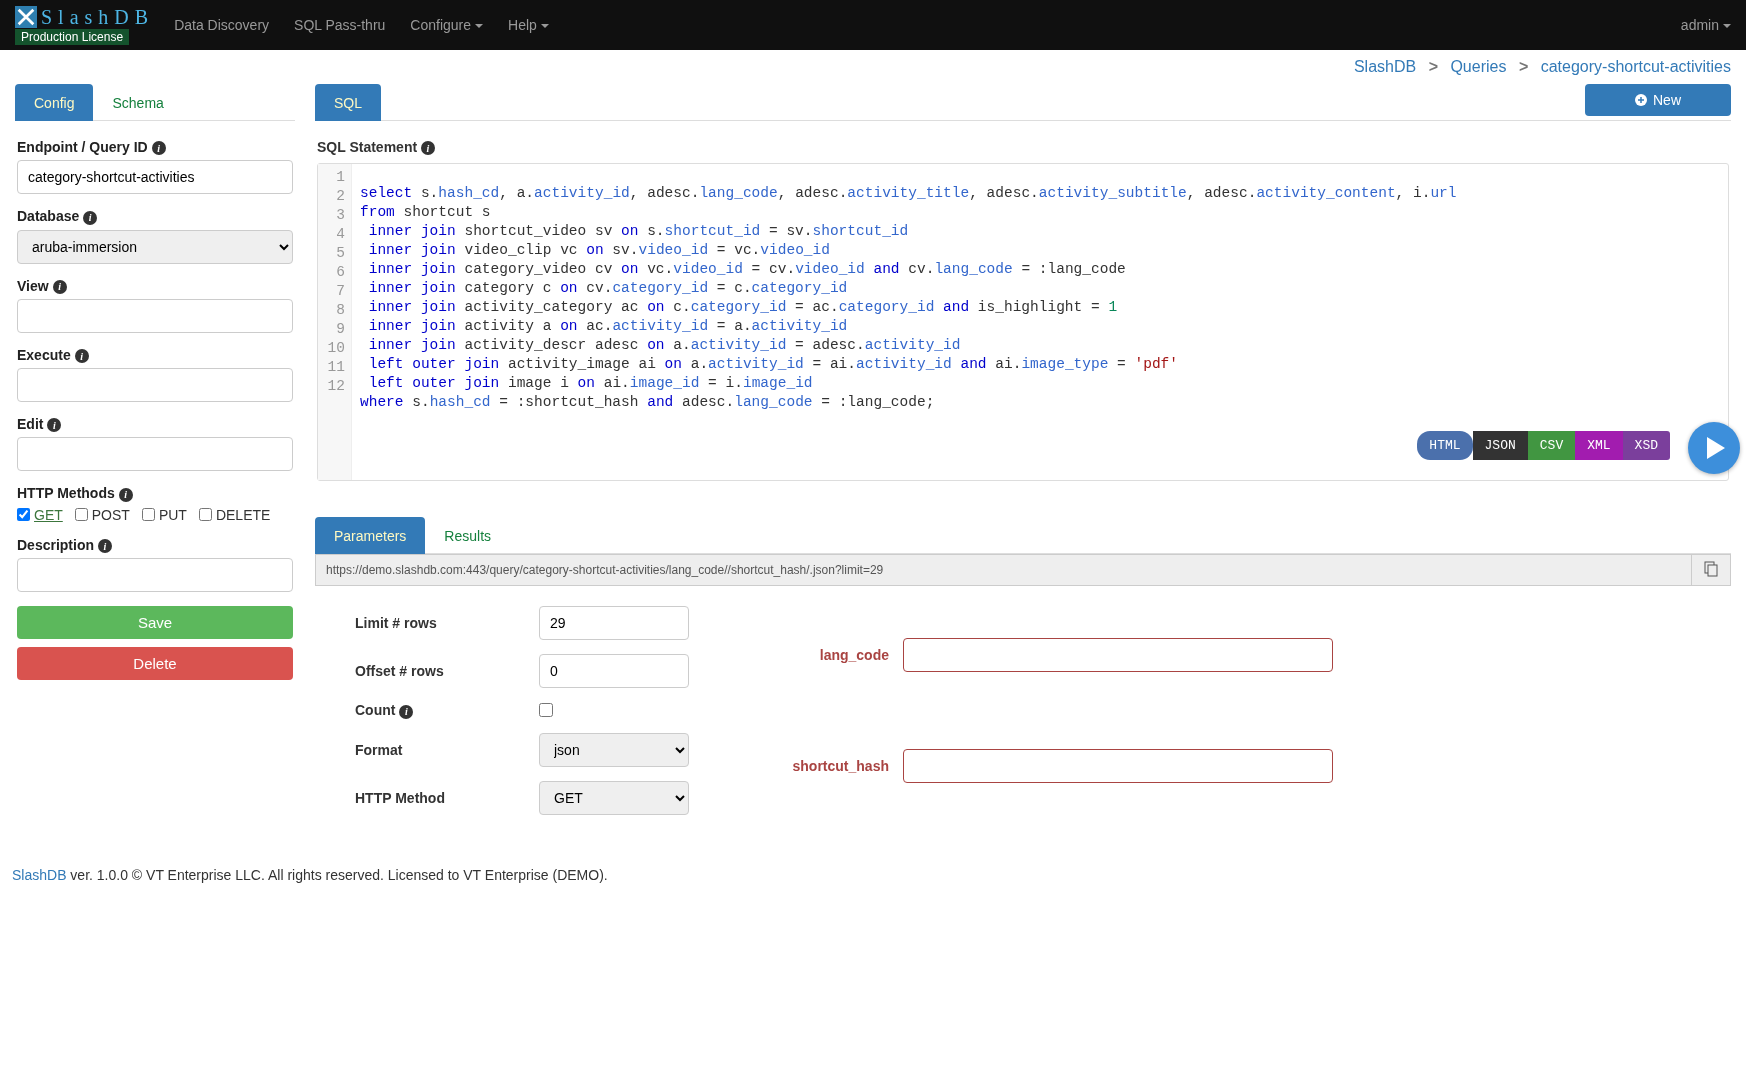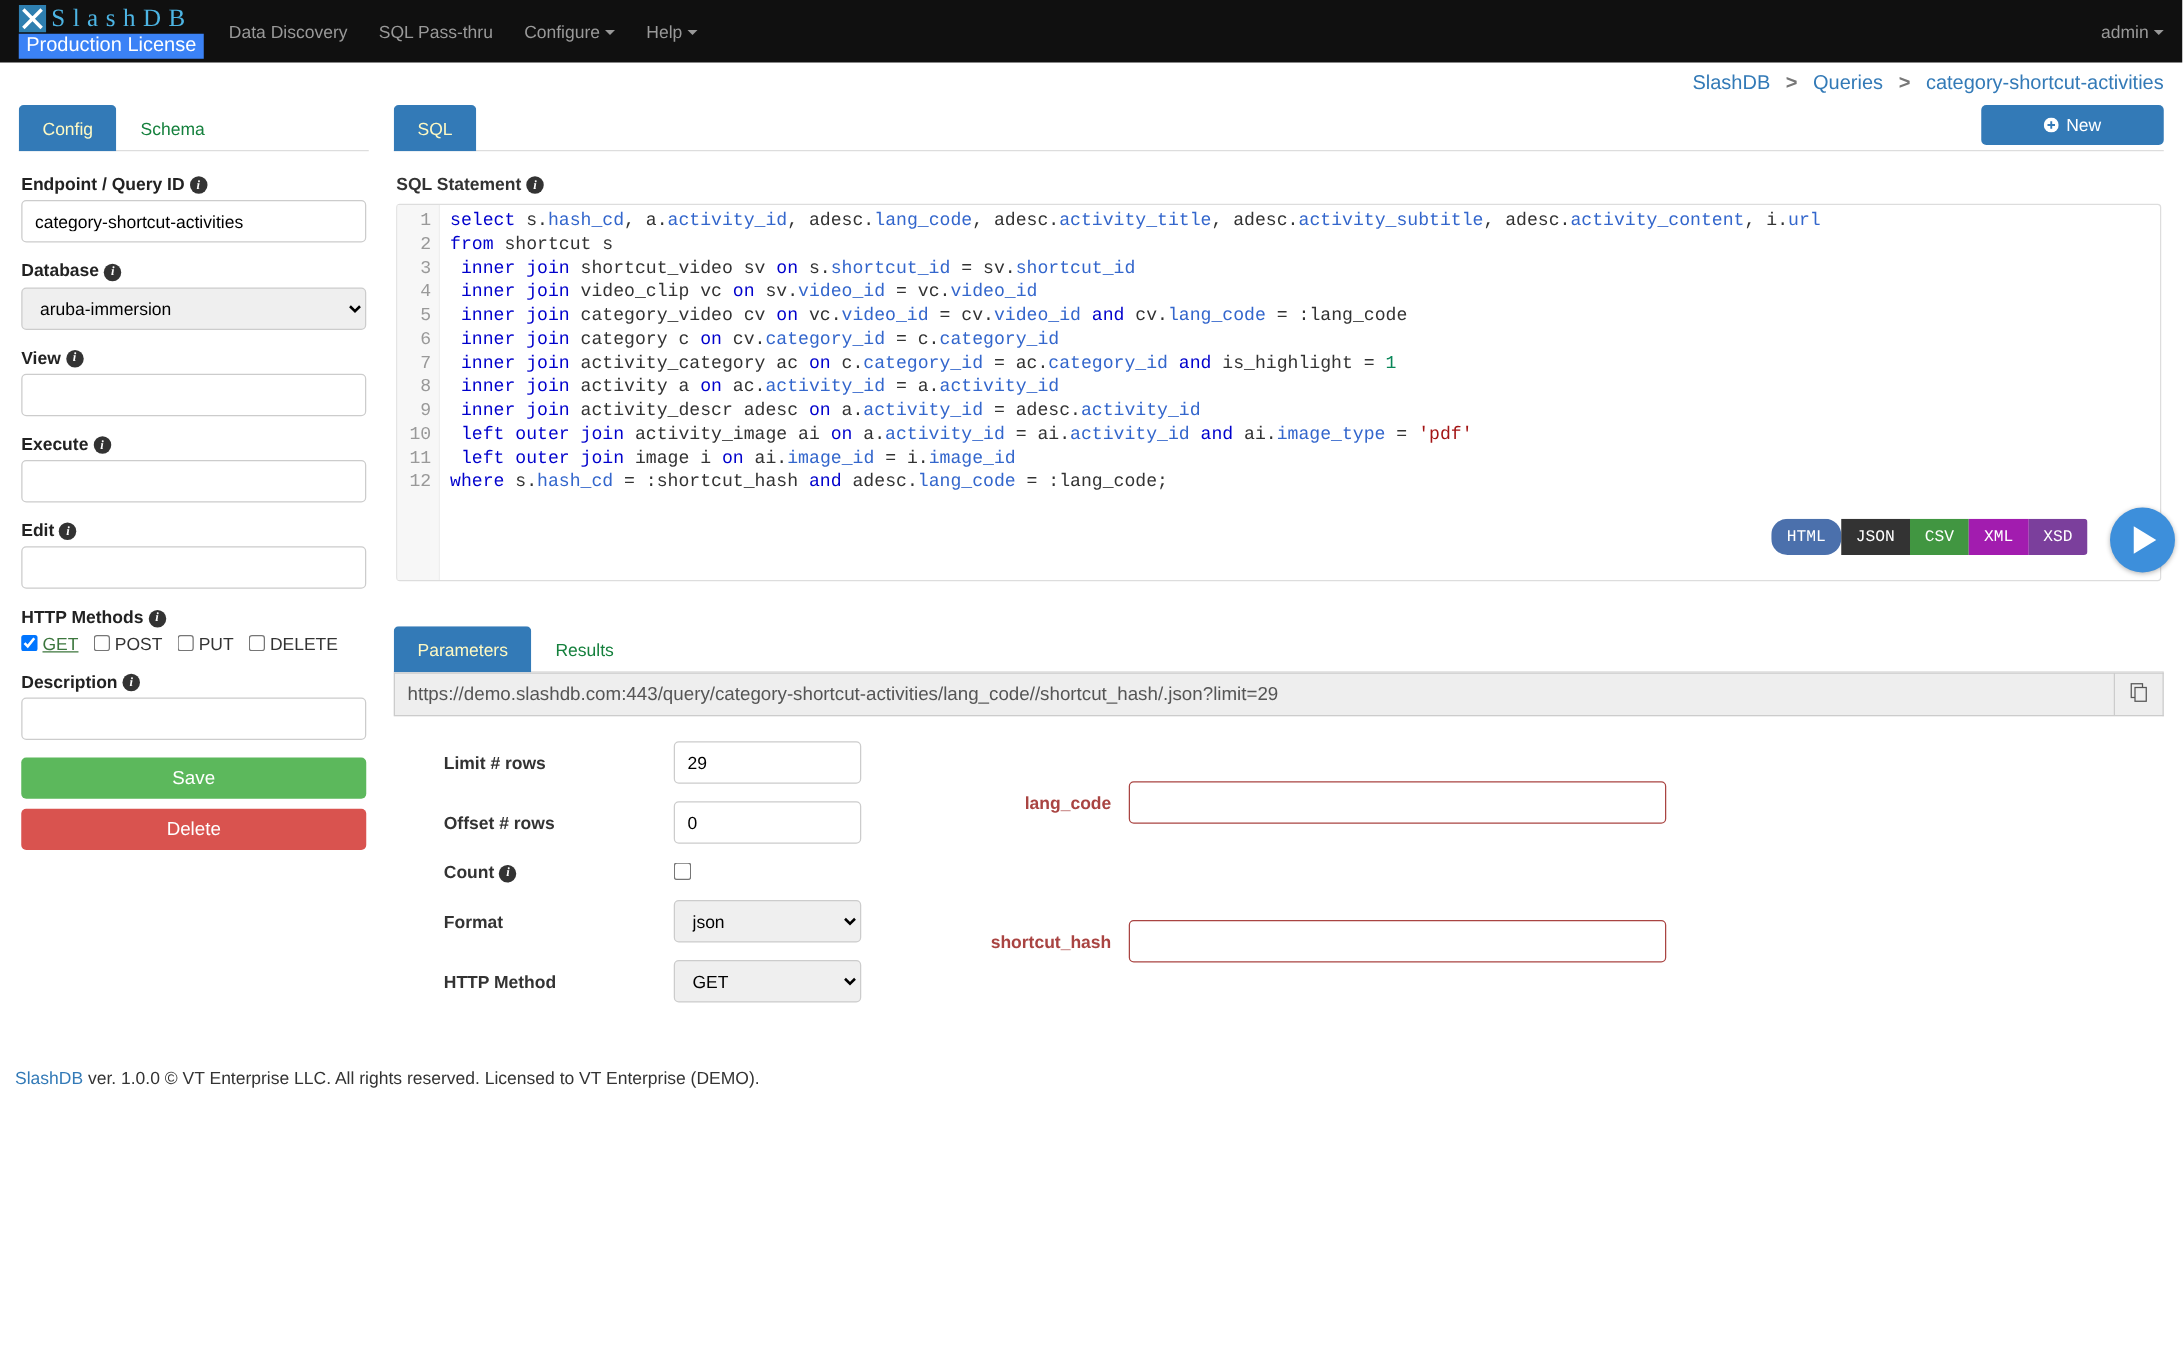--- a/index.html
+++ b/index.html
@@ -4,21 +4,21 @@
 <style>
 * { box-sizing: border-box; margin: 0; padding: 0; }
 body { font-family: "Helvetica Neue", Helvetica, Arial, sans-serif; font-size: 14px; color: #333; background: #fff; }
 a { color: #337ab7; text-decoration: none; cursor: pointer; }
 
 
 .navbar { background: #101010; color: #999; height: 50px; display: flex; align-items: center; padding: 0 15px; }
 .navbar-brand { display: flex; flex-direction: column; margin-right: 20px; }
 .brand-text { color: #4db5e4; font-family: Georgia, serif; font-size: 20px; letter-spacing: 6px; font-weight: 400; display: flex; align-items: center; gap: 4px; }
 .brand-text svg { width: 22px; height: 22px; }
-.license-badge { background: #3b82f6; color: #fff; font-size: 16px; padding: 1px 6px; width: fit-content; }
+.license-badge { background: #14532d; color: #fff; font-size: 12px; padding: 1px 6px; width: fit-content; }
 .nav-links { display: flex; gap: 25px; flex: 1; }
 .nav-links a { color: #999; }
 .nav-right { color: #999; cursor: pointer; }
 .caret { display:inline-block; width:0; height:0; margin-left:4px; vertical-align:middle; border-top:4px solid; border-right:4px solid transparent; border-left:4px solid transparent; }
 
 
 .breadcrumb { padding: 8px 15px; font-size: 16px; text-align: right; }
 .breadcrumb .sep { color: #777; margin: 0 8px; font-weight: bold; }
 .breadcrumb .active { color: #337ab7; }
 
@@ -52,41 +52,41 @@
 
 .btn { width: 100%; padding: 8px; border: none; border-radius: 4px; font-size: 15px; cursor: pointer; margin-bottom: 8px; }
 .btn-save { background: #5cb85c; color: #fff; }
 .btn-delete { background: #d9534f; color: #fff; }
 
 
 .sql-panel { padding: 18px 2px; }
 .sql-header { font-weight: bold; margin-bottom: 8px; }
 .sql-editor { border: 1px solid #ddd; background: #fff; display: flex; position: relative; font-family: "Courier New", monospace; font-size: 14.5px; line-height: 19px; border-radius: 3px; }
 .gutter { background: #f7f7f7; color: #999; text-align: right; padding: 4px 6px; border-right: 1px solid #eee; user-select: none; min-width: 34px; }
-.code { padding: 4px 8px; white-space: pre; overflow: auto; flex: 1; min-height: 300px; }
+.code { padding: 4px 8px; white-space: pre; overflow: auto; flex: 1; min-height: 300px; margin-top: 16px; }
 .kw { color: #0000cc; }
 .id { color: #3366cc; }
 .str { color: #a31515; }
 .num { color: #098658; }
 
 .format-bar { position: absolute; right: 58px; bottom: 20px; display: flex; border-radius: 3px; overflow: hidden; }
 .fmt { padding: 5px 12px; color: #fff; font-size: 13px; cursor: pointer; }
 .fmt-html { background: #4b70ac; border-radius: 13px; }
 .fmt-json { background: #333; }
 .fmt-csv { background: #419641; }
 .fmt-xml { background: #a21caf; }
 .fmt-xsd { background: #7b3f9c; }
 
 .play-btn { position: absolute; right: -12px; bottom: 6px; width: 52px; height: 52px; border-radius: 50%; background: #3d8fdb; display: flex; align-items: center; justify-content: center; cursor: pointer; box-shadow: 0 1px 4px rgba(0,0,0,0.3); }
 .play-btn::after { content: ''; border-left: 18px solid #fff; border-top: 11px solid transparent; border-bottom: 11px solid transparent; margin-left: 4px; }
 
 
 .params { margin-top: 18px; }
 .url-row { display: flex; }
-.url-input { flex: 1; background: #eee; border: 1px solid #ccc; padding: 8px 10px; font-size: 15px; color: #555; }
+.url-input { flex: 1; background: #eee; border: 1px solid #ccc; padding: 8px 10px; font-size: 12px; color: #555; }
 .copy-btn { background: #eee; border: 1px solid #ccc; border-left: none; padding: 0 12px; cursor: pointer; }
 
 .params-grid { display: flex; gap: 60px; padding: 20px 40px; }
 .params-left { display: grid; grid-template-columns: 170px 150px; gap: 14px 14px; align-items: center; }
 .params-left label { text-align: left; font-weight: bold; }
 .params-right { display: grid; grid-template-columns: 140px 430px; gap: 14px 14px; align-items: center; }
 .params-right label { text-align: right; font-weight: bold; color: #a94442; }
 .params-right input { border: 1px solid #a94442; }
 .small-cb { width: 14px; height: 14px; }
 

